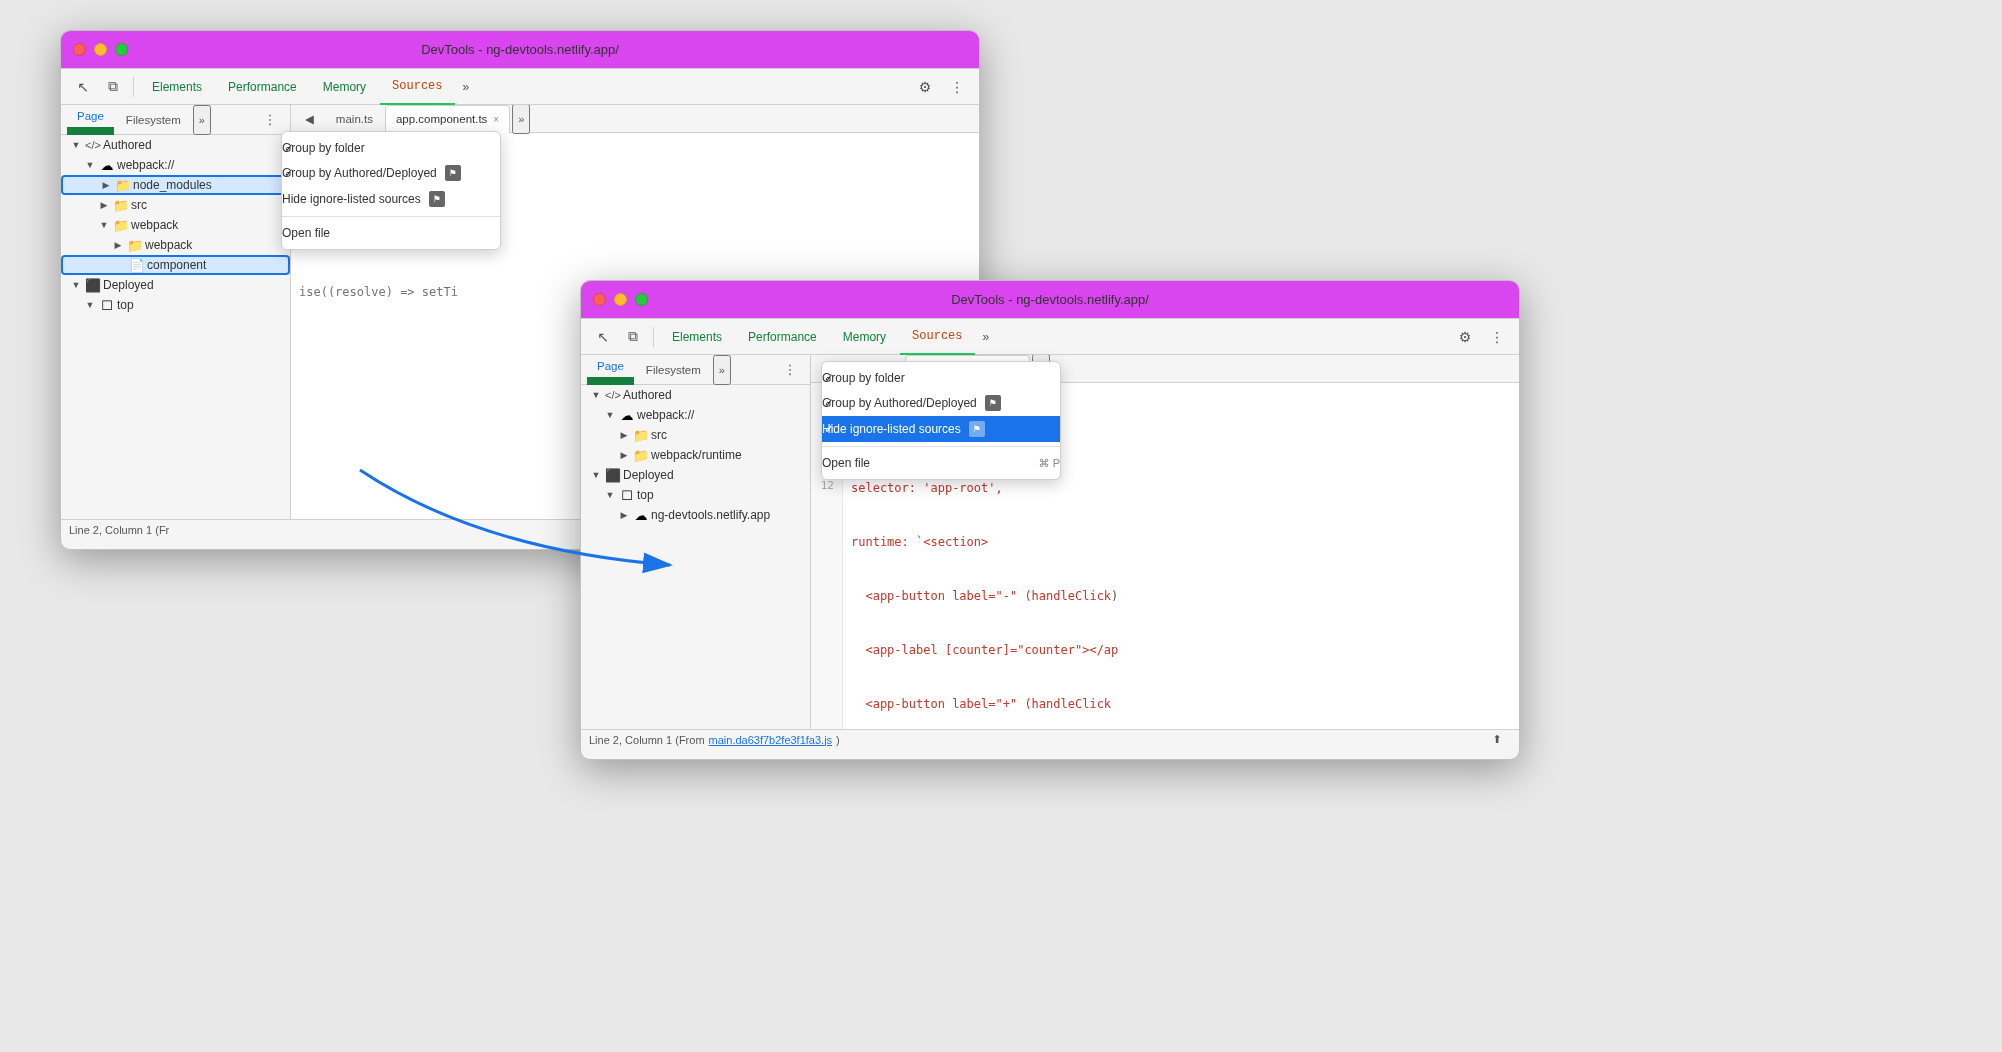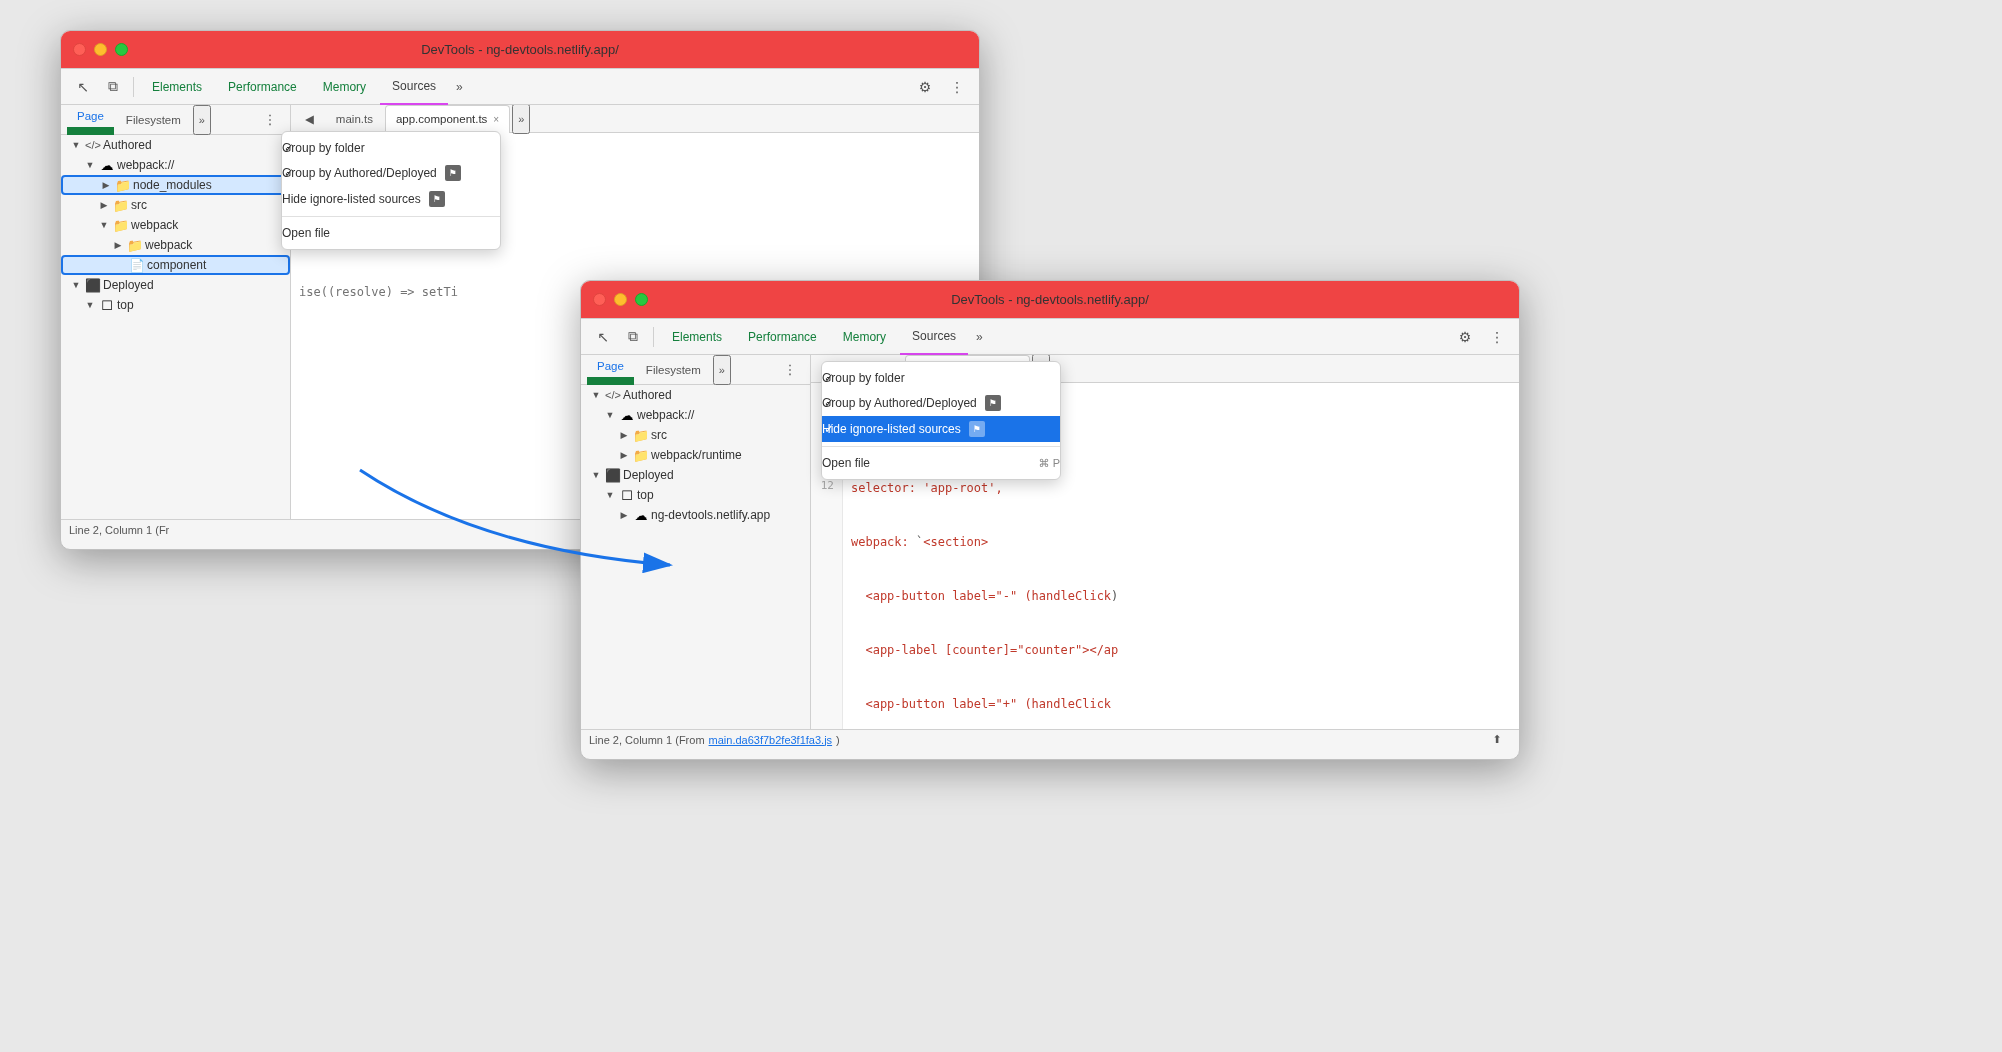--- a/index.html
+++ b/index.html
@@ -16,21 +16,21 @@
     .devtools-window {
       position: absolute;
       background: #f5f5f5;
       border-radius: 10px;
       box-shadow: 0 10px 40px rgba(0,0,0,0.35);
       overflow: hidden;
       border: 1px solid #c0c0c0;
     }
 
     .window-titlebar {
-      background: #ef4444;
+      background: #d946ef;
       border-bottom: 1px solid #d0d0d0;
       height: 38px;
       display: flex;
       align-items: center;
       padding: 4px 12px;
       position: relative;
     }
 
     .window-controls {
       display: flex;
@@ -97,22 +97,23 @@
       display: flex;
       align-items: center;
       font-size: 12px;
       color: #15803d;
       cursor: pointer;
       border: none;
       background: transparent;
       white-space: nowrap;
     }
     .toolbar-tab.active {
-      color: #404040;
-      border-bottom: 2px solid #d946ef;
+      color: #c2410c;
+      border-bottom: 2px solid #22c55e;
+      font-family: Liberation Mono, monospace;
     }
 
     .toolbar-more {
       padding: 0 6px;
       height: 36px;
       display: flex;
       align-items: center;
       font-size: 12px;
       color: #555;
       cursor: pointer;
@@ -663,21 +664,21 @@
           <div>&nbsp;</div>
           <div>8</div>
           <div>9</div>
           <div>10</div>
           <div>11</div>
           <div>12</div>
         </div>
         <div class="code-content">
           <div style="color:#555; padding-top:2px">t, ViewEncapsulation</div>
           <div><span class="code-red">selector: </span><span class="code-red">'app-root',</span></div>
-          <div><span class="code-red">webpack: </span><span style="color:#555">`</span><span class="code-red">&lt;section&gt;</span></div>
+          <div><span class="code-red">runtime: </span><span style="color:#555">`</span><span class="code-red">&lt;section&gt;</span></div>
           <div><span class="code-red">&nbsp;&nbsp;&lt;app-button label="-" (handleClick</span><span style="color:#555">)</span></div>
           <div><span class="code-red">&nbsp;&nbsp;&lt;app-label [counter]="counter"&gt;&lt;/ap</span></div>
           <div><span class="code-red">&nbsp;&nbsp;&lt;app-button label="+" (handleClick</span></div>
         </div>
       </div>
     </div>
   </div>
 
   <div class="status-bar">
     <span>Line 2, Column 1 (From </span>

